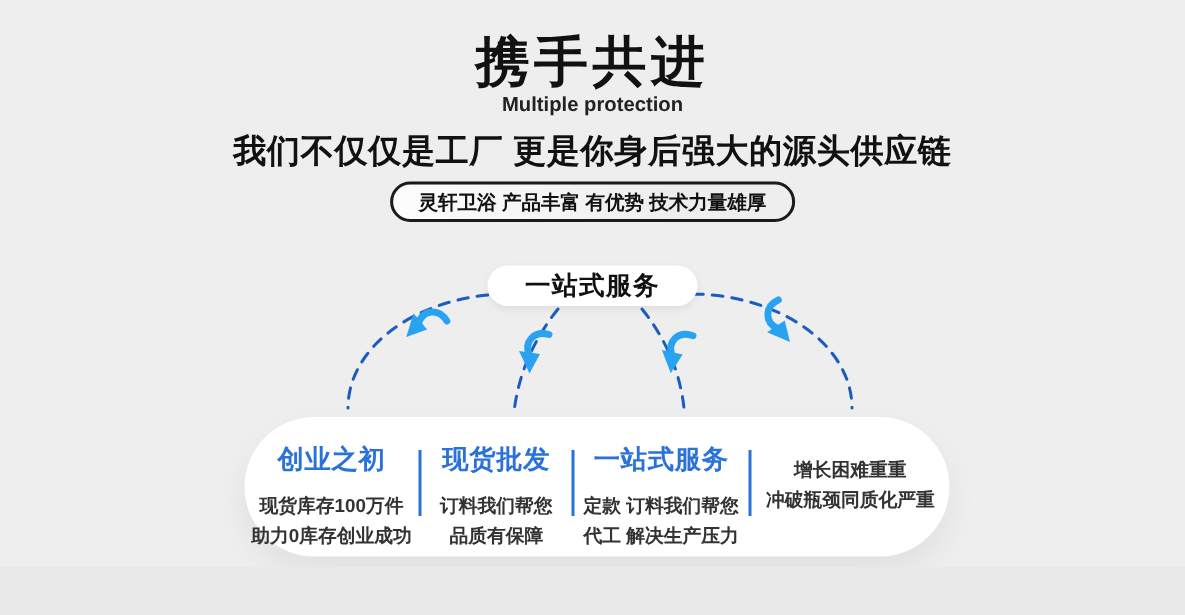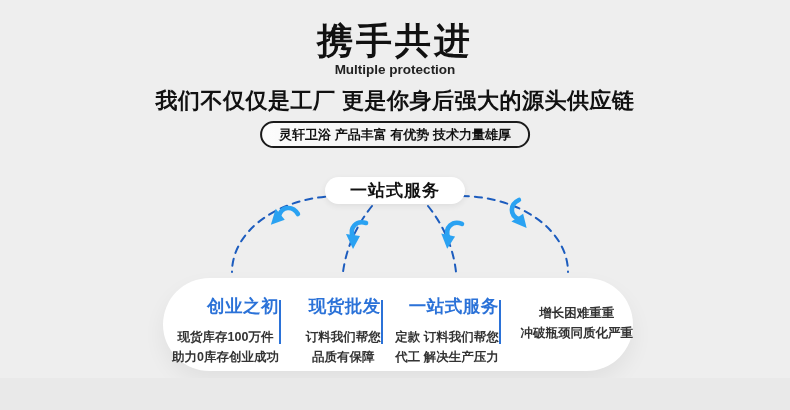--- a/index.html
+++ b/index.html
@@ -99,21 +99,21 @@
     background: #ffffff;
     border-radius: 47px;
     box-shadow: 0 10px 22px rgba(0,0,0,0.06);
     display: flex;
     align-items: stretch;
     z-index: 1;
   }
   .service-column {
     display: flex;
     flex-direction: column;
-    align-items: flex-end;
+    align-items: center;
     justify-content: flex-start;
     padding-top: 16px;
     box-sizing: border-box;
   }
   .col-1 { width: 25%; }
   .col-2 { width: 21.5%; }
   .col-3 { width: 25%; }
   .col-4 { width: 28.5%; }
   .column-title {
     font-size: 17.5px;

